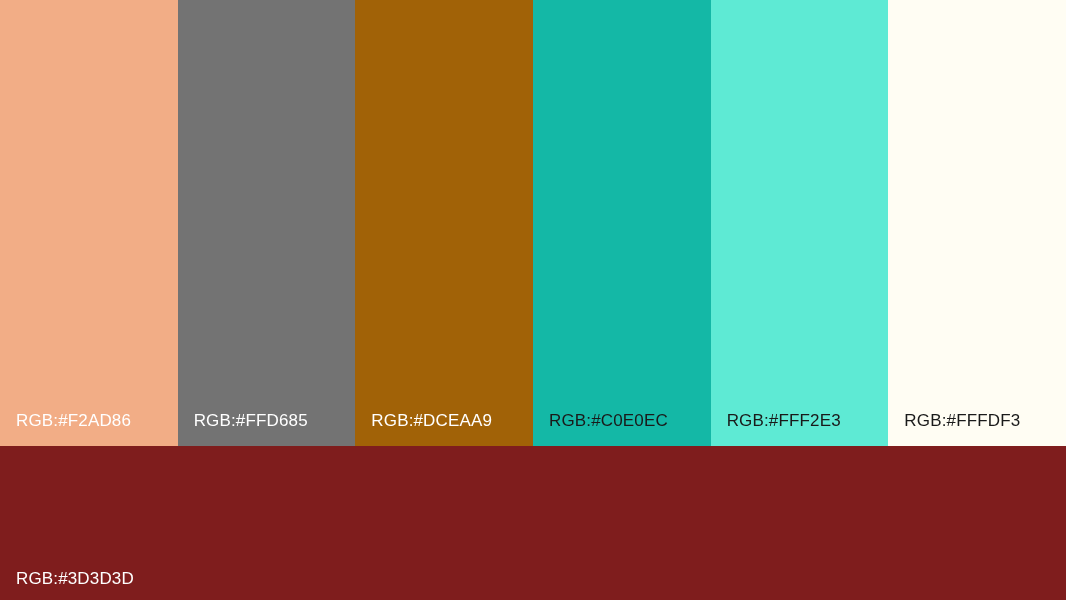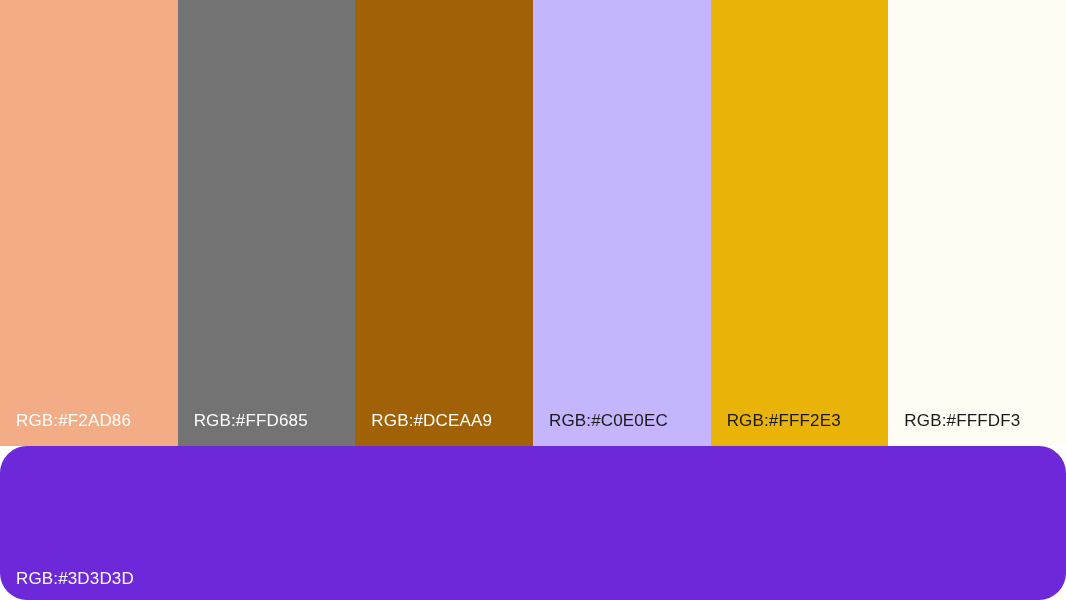--- a/index.html
+++ b/index.html
@@ -84,36 +84,36 @@
     </div>
 
     <div class="swatch" style="background-color: #737373;">
       <span class="swatch-label label-light">RGB:#FFD685</span>
     </div>
 
     <div class="swatch" style="background-color: #a16207;">
       <span class="swatch-label label-light">RGB:#DCEAA9</span>
     </div>
 
-    <div class="swatch" style="background-color: #c4b5fd;">
+    <div class="swatch" style="background-color: #14b8a6;">
       <span class="swatch-label label-dark">RGB:#C0E0EC</span>
     </div>
 
-    <div class="swatch" style="background-color: #eab308;">
+    <div class="swatch" style="background-color: #5eead4;">
       <span class="swatch-label label-dark">RGB:#FFF2E3</span>
     </div>
 
     <div class="swatch" style="background-color: rgb(255, 253, 243);">
       <span class="swatch-label label-dark">RGB:#FFFDF3</span>
     </div>
 
   </div>
 
   <div class="base-row">
 
 
-    <div class="base-block" style="background-color: #6d28d9; border-radius: 27px;">
+    <div class="base-block" style="background-color: #7f1d1d;">
       <span class="base-label label-light">RGB:#3D3D3D</span>
     </div>
 
   </div>
 
 </div>
 
 </body></html>

